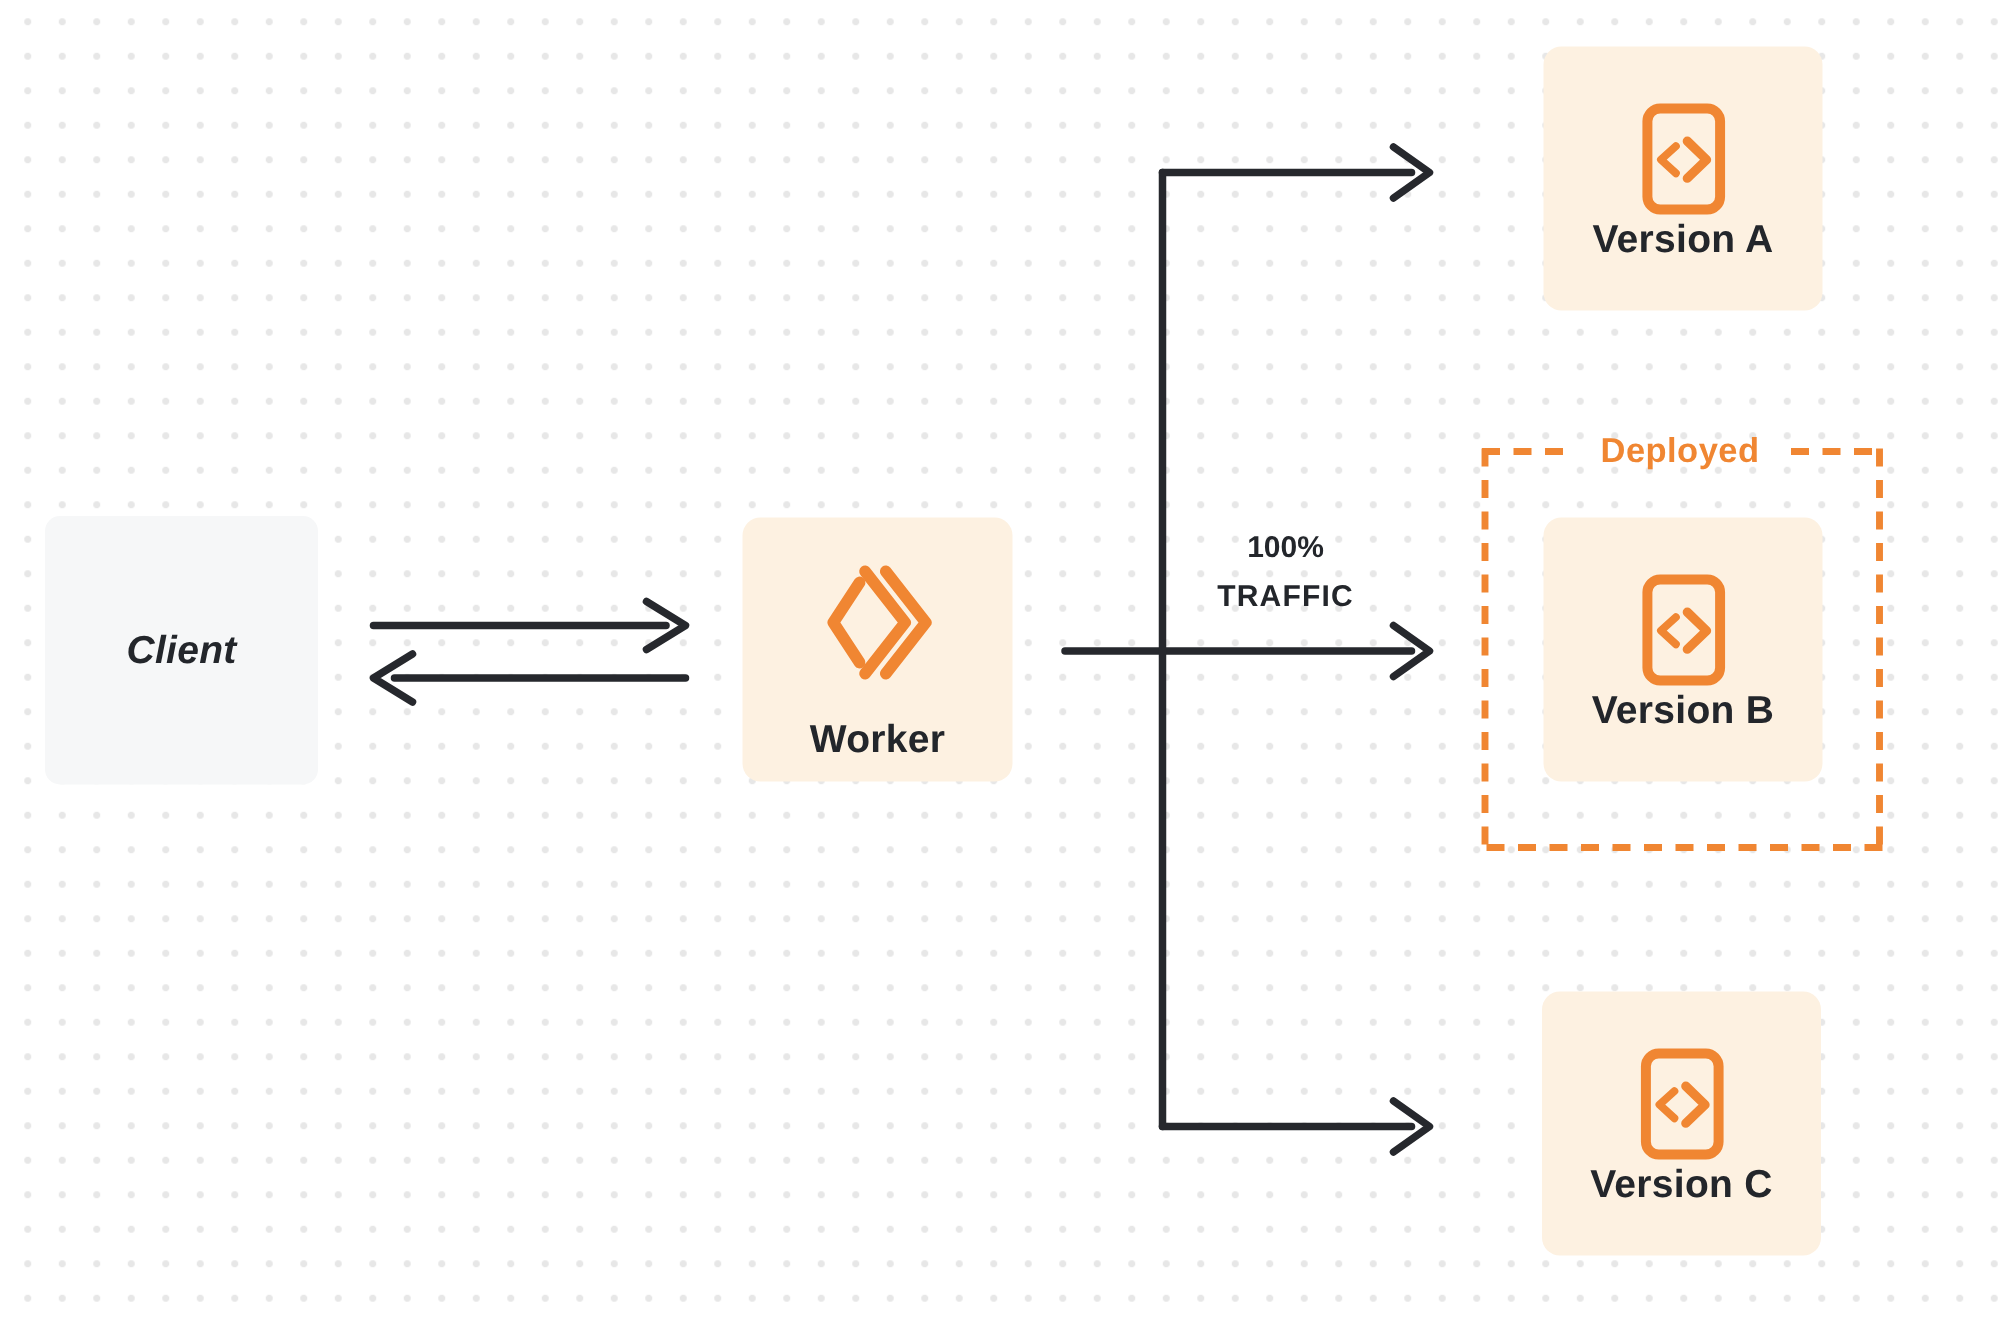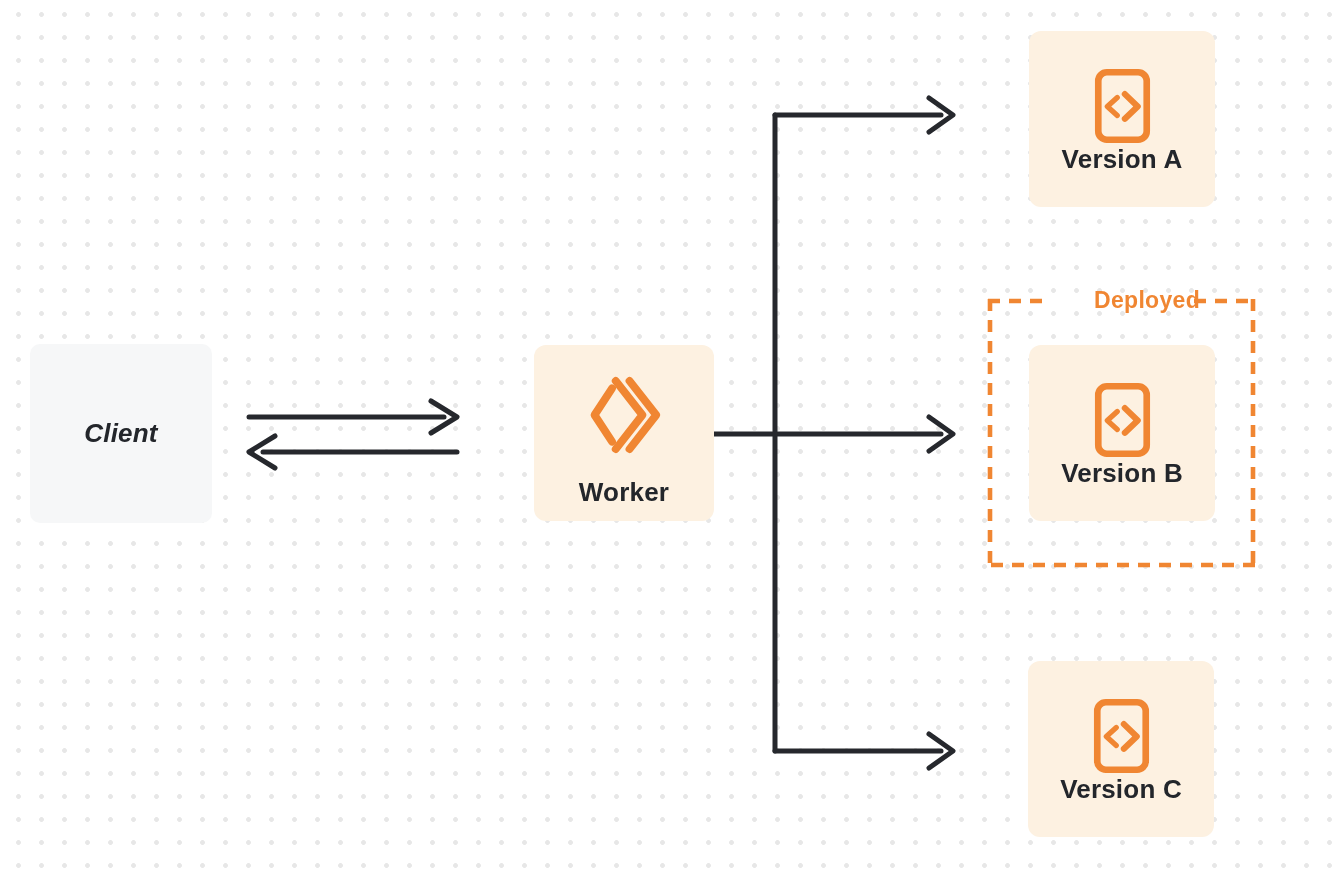--- a/index.html
+++ b/index.html
@@ -40,21 +40,21 @@
     font-weight:700;font-size:26px;color:var(--text-dark);
     letter-spacing:.2px;white-space:nowrap;
   }
   .node-client{
     left:30px;top:344px;width:182px;height:179px;
     background:var(--client-gray-bg);border-radius:10px;font-style:italic;
   }
   .node-worker{
     left:495px;top:345px;width:180px;height:176px;
     background:var(--node-cream-bg);
-    padding-top:10px;gap:16px;margin-left:39px;
+    padding-top:10px;gap:16px;
   }
   .node-version{
     width:186px;height:176px;background:var(--node-cream-bg);
     padding-top:4px;
   }
   .node-version-a{left:1029px;top:31px;}
   .node-version-b{left:1029px;top:345px;}
   .node-version-c{left:1028px;top:661px;}
   .worker-logo{width:92px;height:92px;display:block;}
   .worker-logo path{stroke:var(--accent-orange);stroke-width:8.5;fill:none;stroke-linecap:round;stroke-linejoin:round;}
@@ -62,21 +62,21 @@
   .code-icon .frame{stroke:var(--accent-orange);stroke-width:7;fill:none;}
   .code-icon .chev{stroke:var(--accent-orange);fill:none;stroke-linecap:round;stroke-linejoin:round;}
   .traffic-label{
     position:absolute;left:788px;top:349px;width:138px;
     text-align:center;font-weight:700;color:var(--text-dark);
     font-size:20px;line-height:33px;
   }
   .traffic-line2{letter-spacing:.8px;}
   .deployed-label{
     position:absolute;left:1040px;top:287px;width:160px;
-    text-align:right;font-weight:700;font-size:23px;
+    text-align:center;font-weight:700;font-size:23px;
     color:var(--accent-orange);letter-spacing:.3px;
   }
 </style>
 </head>
 <body>
 
 <div class="canvas">
 
   <svg class="overlay" viewBox="0 0 1338 878">
 
@@ -121,20 +121,24 @@
 
   <div class="node node-worker">
     <svg class="worker-logo" viewBox="0 0 100 100">
       <path d="M 37 21 L 18 50 L 37 79"></path>
       <path d="M 41 13 L 70 50 L 41 87"></path>
       <path d="M 56 13 L 85 50 L 56 87"></path>
     </svg>
     <div class="node-label">Worker</div>
   </div>
 
+  <div class="traffic-label">
+    <div>100%</div>
+    <div class="traffic-line2">TRAFFIC</div>
+  </div>
 
   <div class="deployed-label">Deployed</div>
 
   <div class="node node-version node-version-a">
     <svg class="code-icon" viewBox="0 0 60 80">
       <rect class="frame" x="4.5" y="4.5" width="51" height="71" rx="9"></rect>
       <path class="chev" stroke-width="5.5" d="M 24.5 31 L 14 40.5 L 24.5 50"></path>
       <path class="chev" stroke-width="6.5" d="M 32.5 27.5 L 46 40.5 L 32.5 53.5"></path>
     </svg>
     <div class="node-label">Version A</div>

